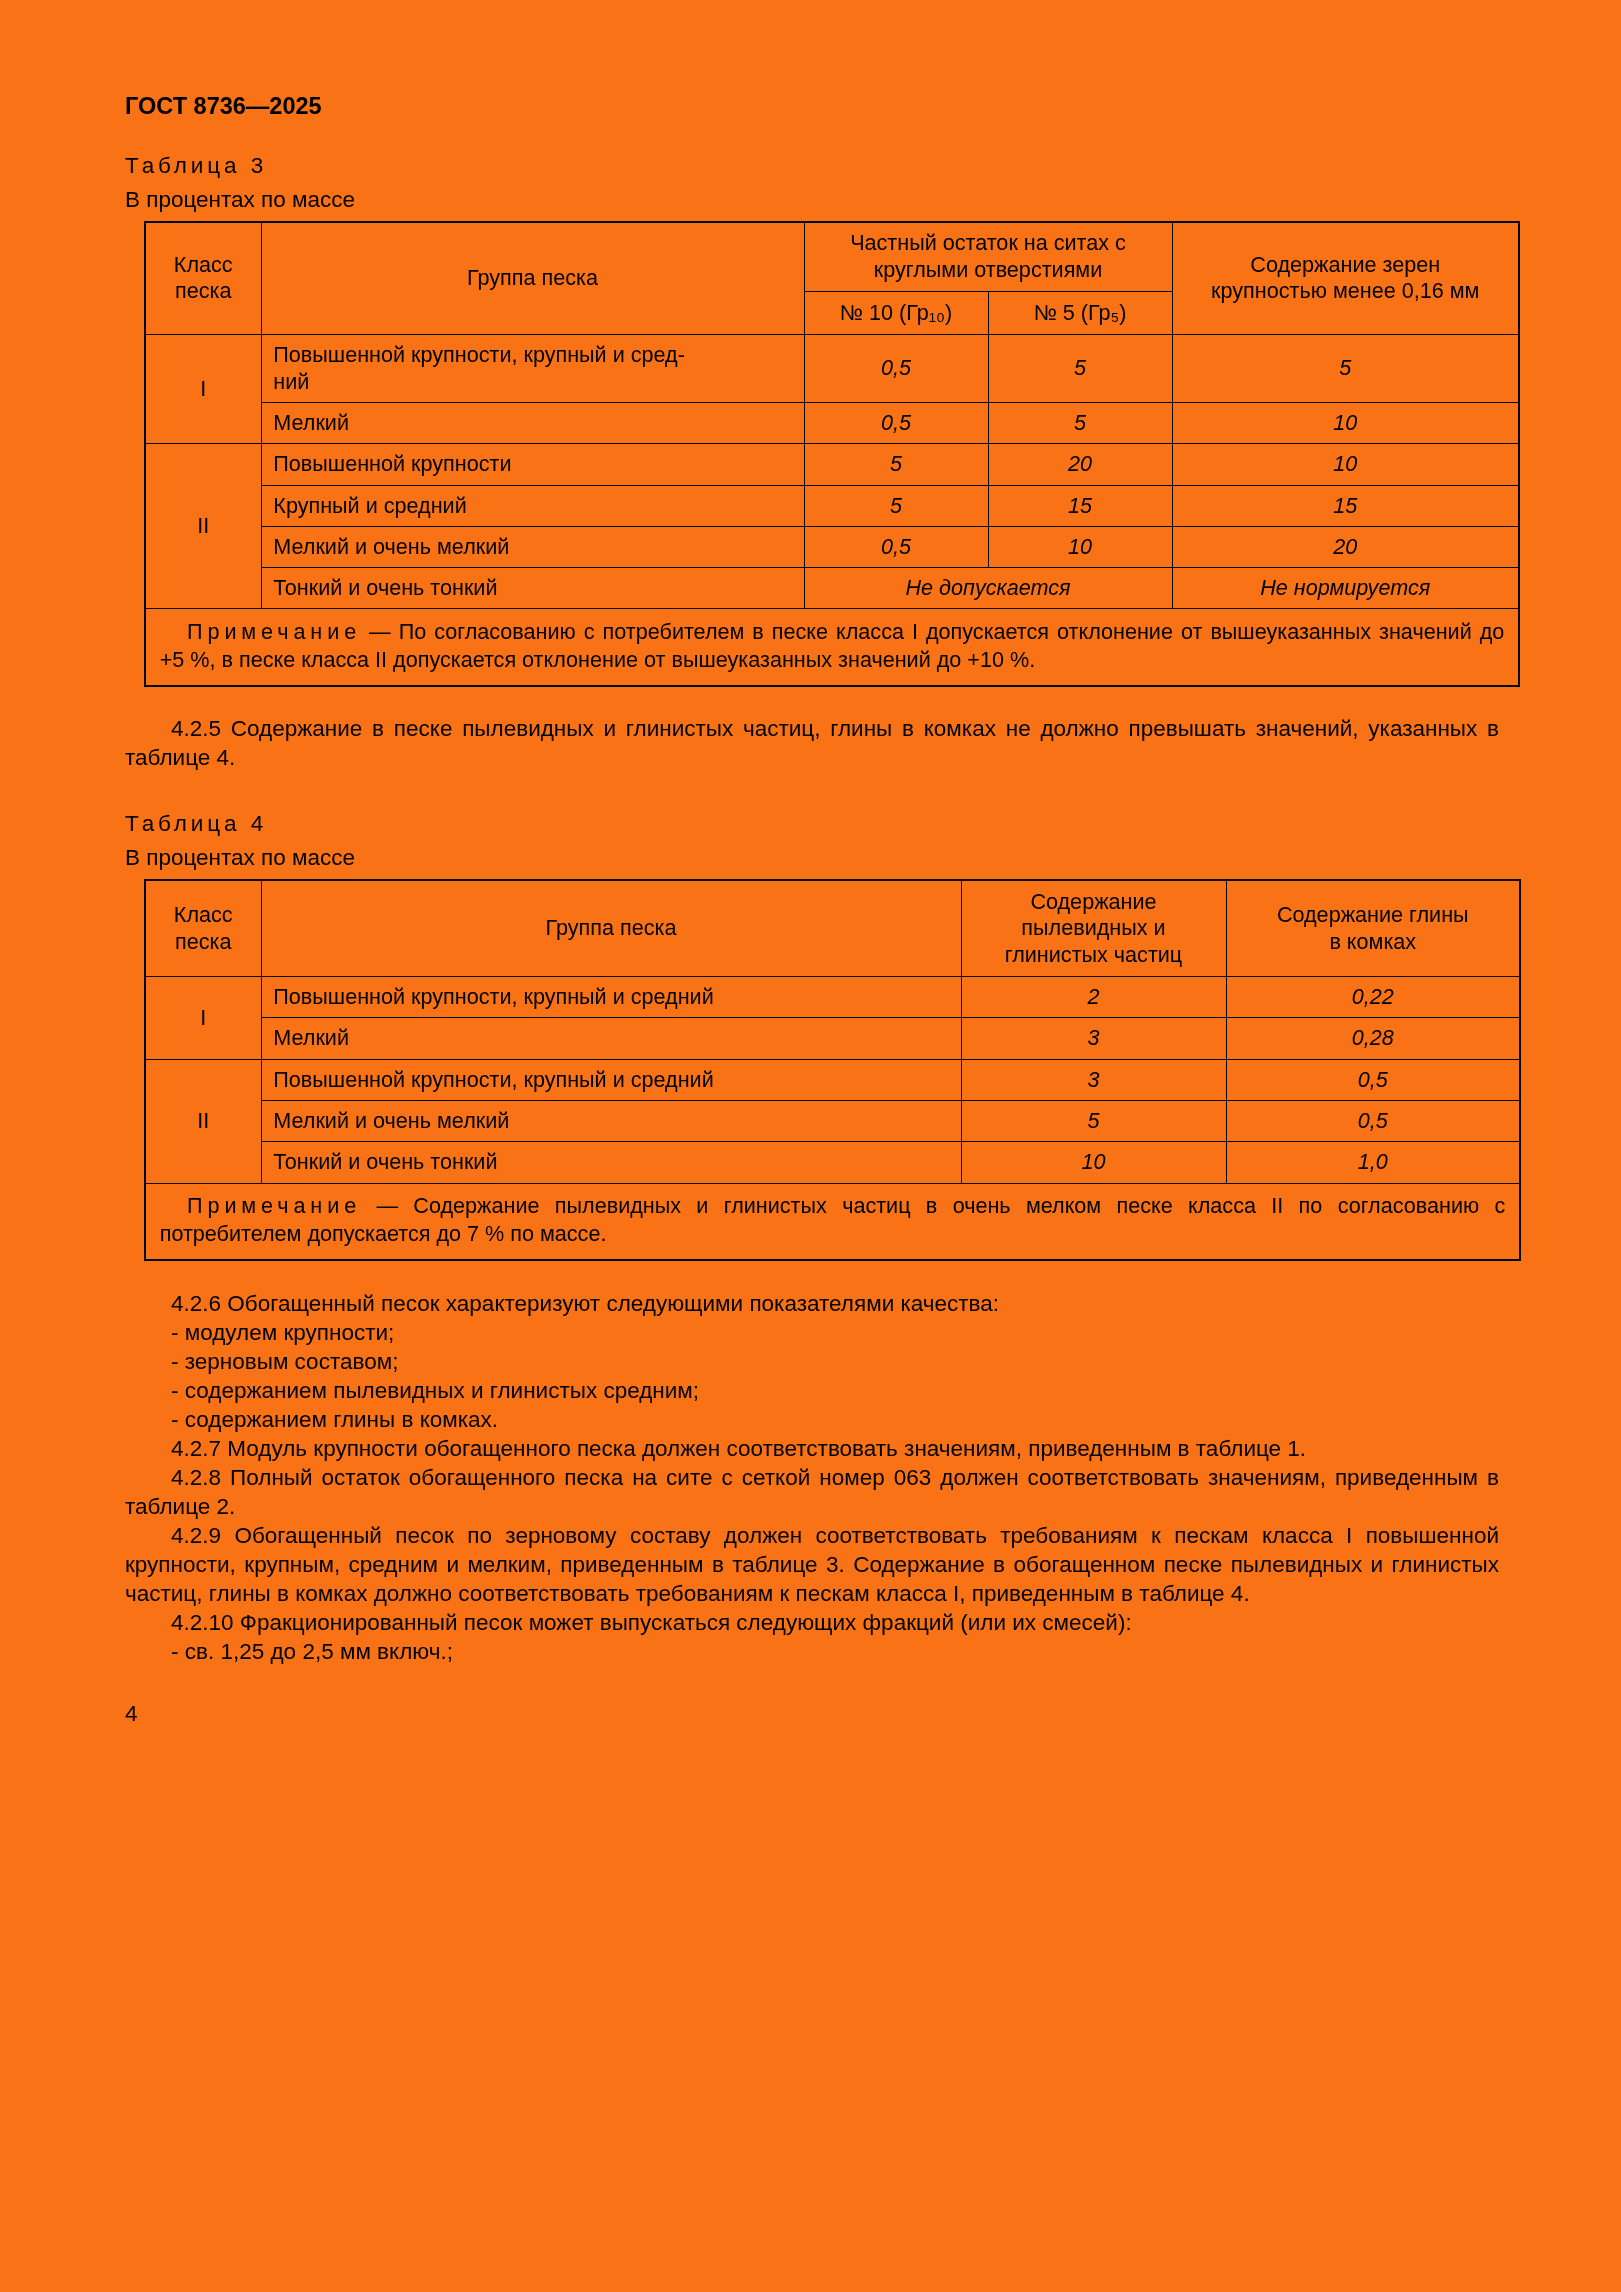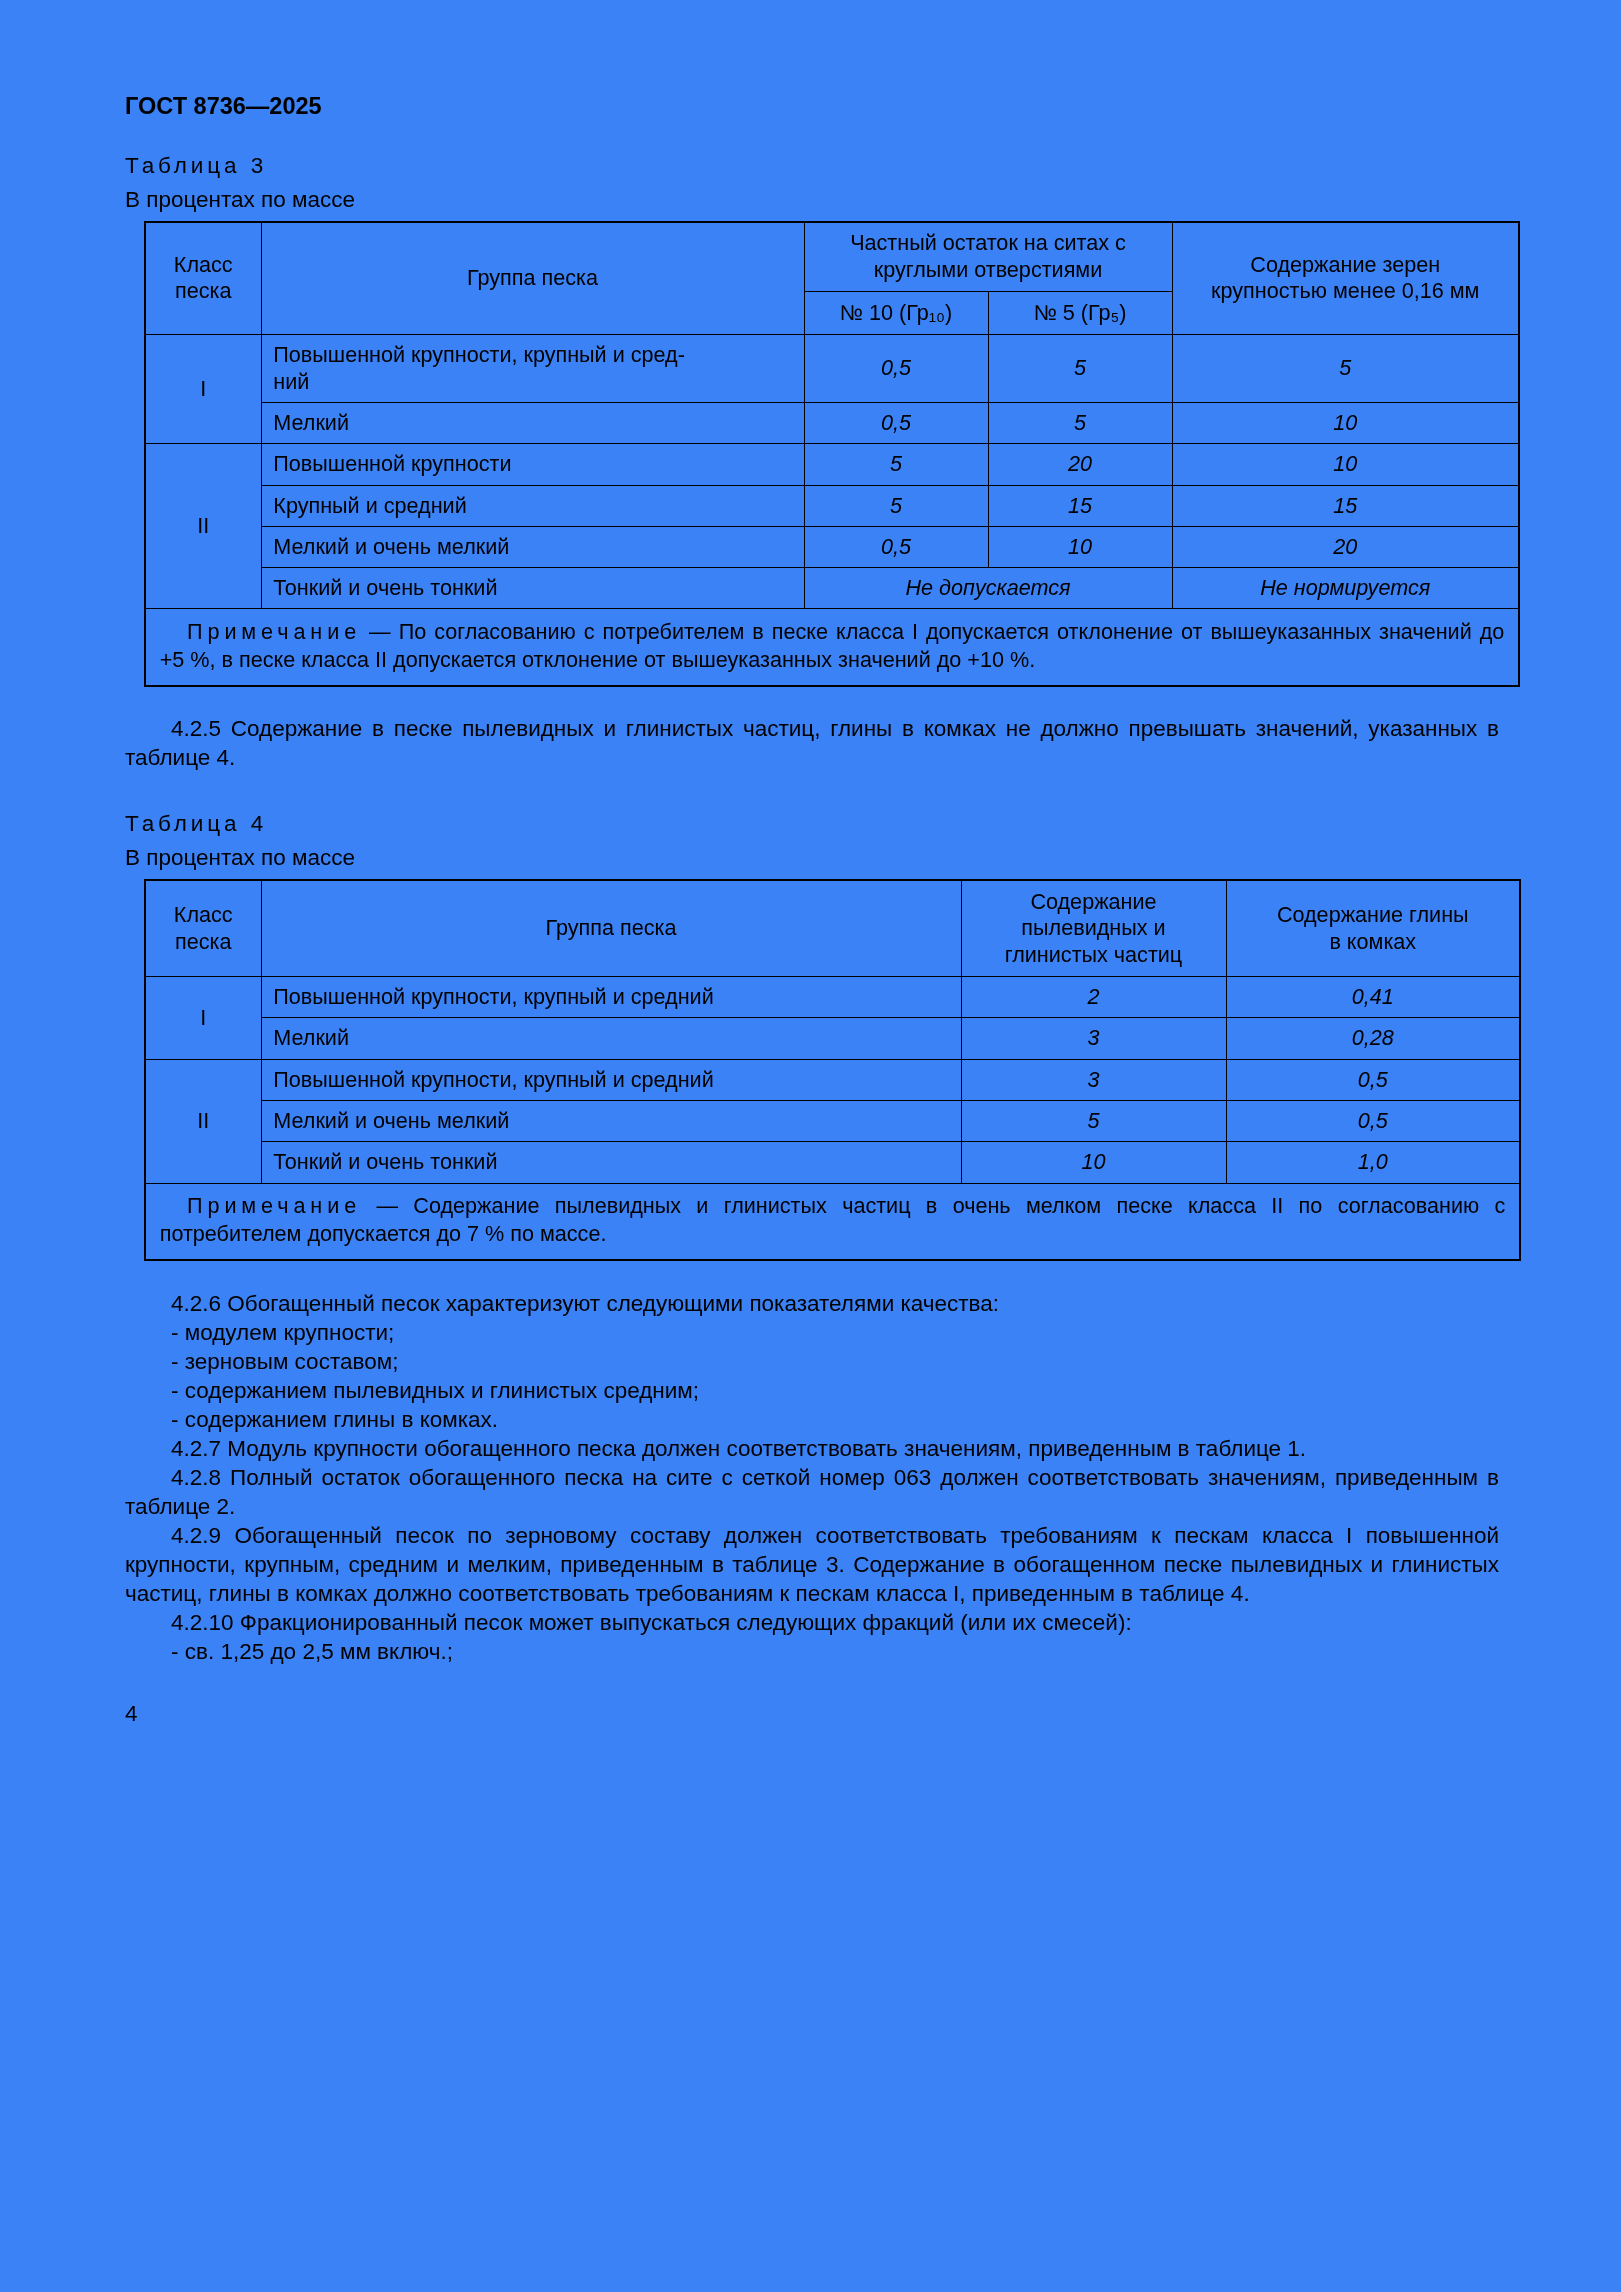--- a/index.html
+++ b/index.html
@@ -1,20 +1,20 @@
 <!DOCTYPE html>
 <html><head>
 <meta charset="utf-8">
 <style>
   * { margin: 0; padding: 0; box-sizing: border-box; }
   html, body { background: #ffffff; }
   .page {
     width: 1621px;
     height: 2293px;
-    background: #3b82f6;
+    background: #f97316;
     color: #000000;
     font-family: "Liberation Sans", "DejaVu Sans", sans-serif;
     padding: 93px 122px 39px 125px;
     position: relative;
   }
   .doc-header {
     font-size: 23.5px;
     font-weight: bold;
     margin-bottom: 33px;
   }
@@ -185,21 +185,21 @@
 глинистых частиц</th>
         <th class="prewrap">Содержание глины
 в  комках</th>
       </tr>
     </thead>
     <tbody>
       <tr>
         <td rowspan="2" class="cls">I</td>
         <td class="grp">Повышенной крупности, крупный и средний</td>
         <td class="num">2</td>
-        <td class="num">0,41</td>
+        <td class="num">0,22</td>
       </tr>
       <tr>
         <td class="grp">Мелкий</td>
         <td class="num">3</td>
         <td class="num">0,28</td>
       </tr>
       <tr>
         <td rowspan="3" class="cls">II</td>
         <td class="grp">Повышенной крупности, крупный и средний</td>
         <td class="num">3</td>

